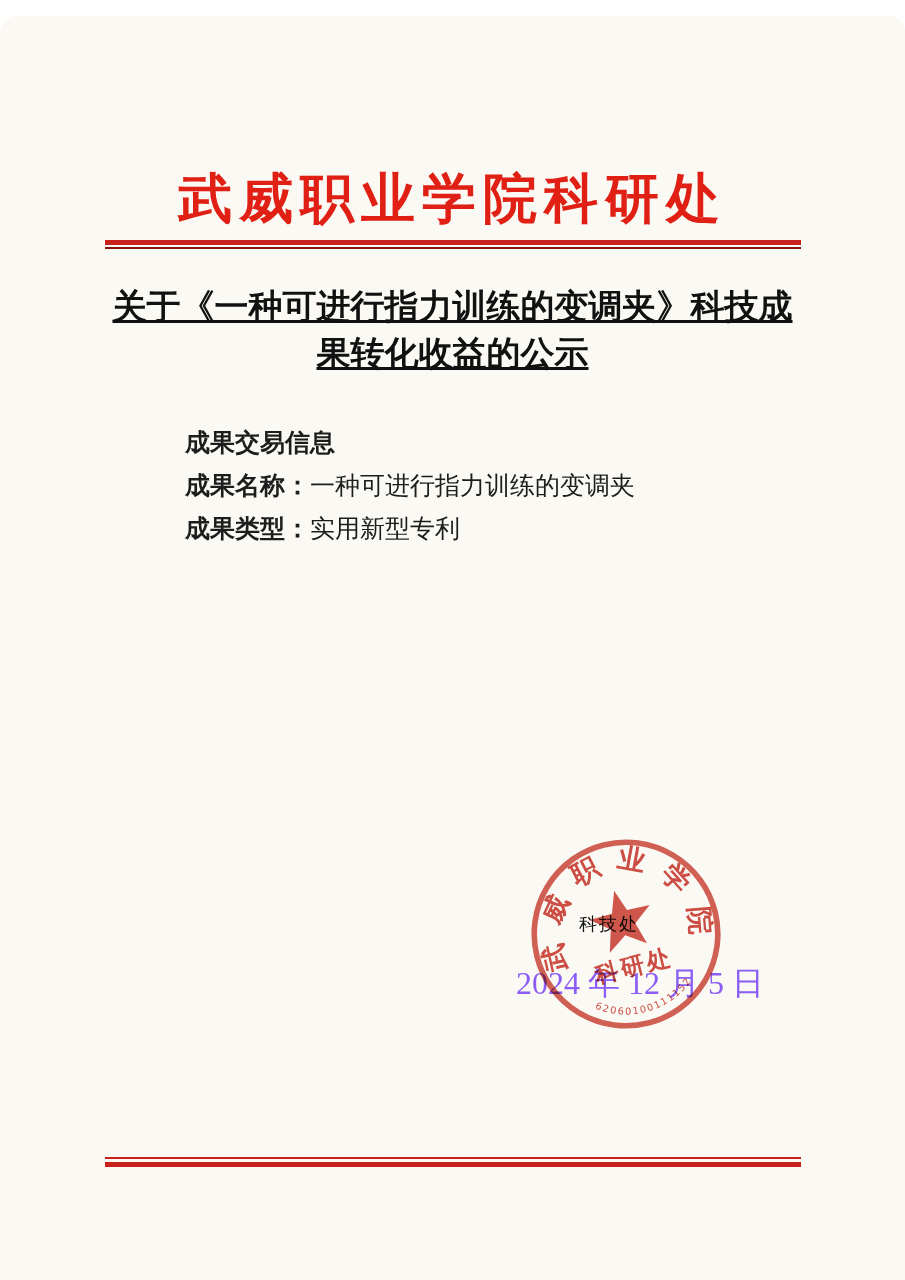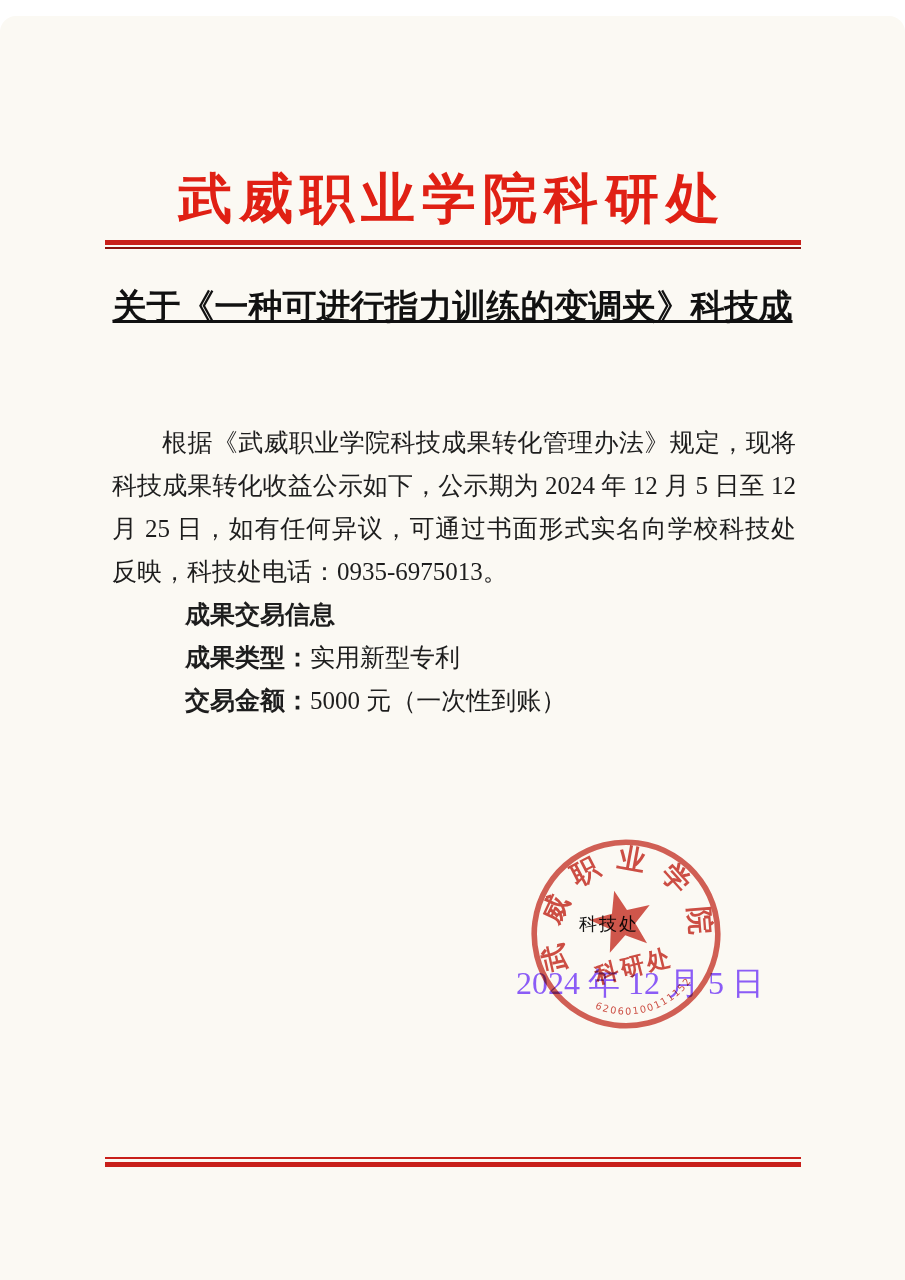--- a/index.html
+++ b/index.html
@@ -145,31 +145,31 @@
 
   <div class="masthead">武威职业学院科研处</div>
 
   <div class="rule rule-top">
     <div class="rule-a"></div>
     <div class="rule-b"></div>
   </div>
 
   <div class="doc-title">
     <div>关于《一种可进行指力训练的变调夹》科技成</div>
+    <div>果转化收益的公示</div>
   </div>
 
   <div class="content">
-    <p class="body-par">根据《武威职业学院科技成果转化管理办法》规定，现将科技成果转化收益公示如下，公示期为 2024 年 12 月 5 日至 12 月 25 日，如有任何异议，可通过书面形式实名向学校科技处反映，科技处电话：0935-6975013。</p>
     <div class="section-heading">成果交易信息</div>
 
     <div class="field-row">
-      <span class="field-label">成果类型：</span><span class="field-value">实用新型专利</span>
+      <span class="field-label">成果名称：</span><span class="field-value">一种可进行指力训练的变调夹</span>
     </div>
     <div class="field-row">
-      <span class="field-label">交易金额：</span><span class="field-value">5000 元（一次性到账）</span>
+      <span class="field-label">成果类型：</span><span class="field-value">实用新型专利</span>
     </div>
   </div>
 
   <div class="signer">科技处</div>
   <div class="date-line">2024 年 12 月 5 日</div>
 
   <div class="seal">
     <svg viewBox="0 0 200 200" xmlns="http://www.w3.org/2000/svg">
       <defs>
         <path id="arcTop" d="M 44.6,132 A 64,64 0 1 1 155.4,132" fill="none"></path>

